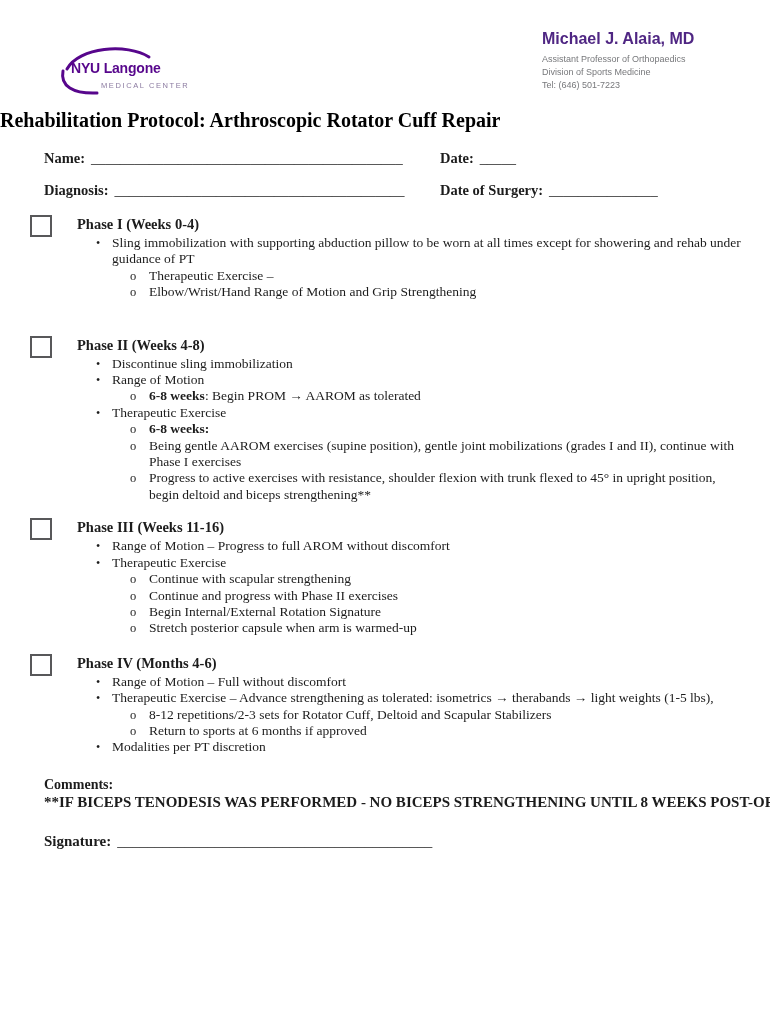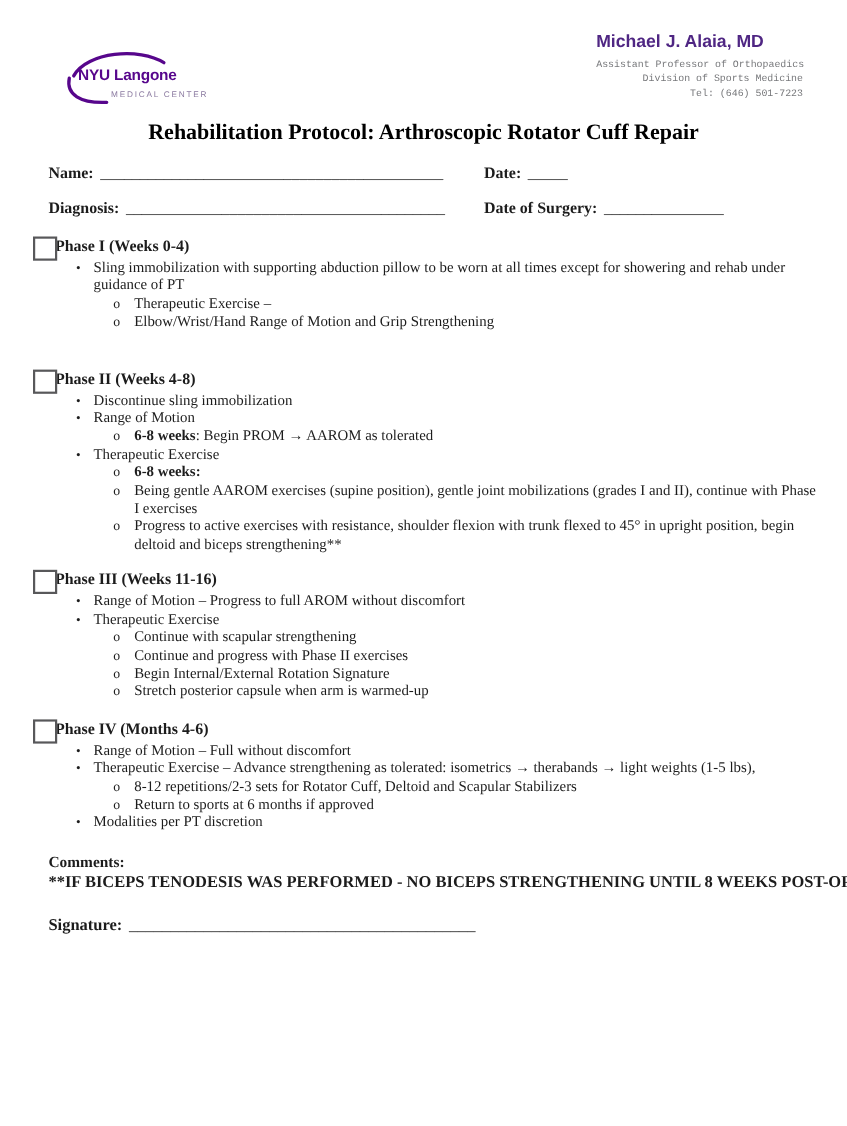--- a/index.html
+++ b/index.html
@@ -31,41 +31,41 @@
     position:absolute;left:46px;top:37px;
     font-family:"Liberation Sans", sans-serif;
     font-size:7.5px;letter-spacing:1.6px;color:#8b7aa0;white-space:nowrap;
   }
   .physician{width:188px;flex:none;padding-top:2px;}
   .phys-name{
     font-family:"Liberation Sans", sans-serif;font-weight:bold;
     font-size:16px;color:var(--name-purple);margin-bottom:5px;white-space:nowrap;
   }
   .phys-line{
-    font-family:Liberation Mono, monospace;
-    font-size:9px;line-height:13px;color:var(--gray);white-space:nowrap;text-align:right;
+    font-family:Liberation Sans, sans-serif;
+    font-size:9px;line-height:13px;color:var(--gray);white-space:nowrap;
   }
 
   
   h1.doc-title{
-    margin-top:9px;text-align:center;
+    margin-top:9px;
     font-size:20px;font-weight:bold;color:#000;
   }
 
   
   .field-row{display:flex;margin-left:44px;font-size:14.5px;white-space:nowrap;}
   .field-row.first{margin-top:18px;}
   .field-row.second{margin-top:15px;}
   .fcol-left{width:396px;flex:none;}
   .flabel{font-weight:bold;}
   .fline{font-weight:normal;letter-spacing:0;}
 
   
   #phases{margin-top:15px;}
-  .phase{position:relative;padding-left:50px;}
+  .phase{position:relative;padding-left:77px;}
   .phase:nth-child(1){margin-bottom:34px;}
   .phase:nth-child(2){margin-bottom:14px;}
   .phase:nth-child(3){margin-bottom:16px;}
   .phase:nth-child(4){margin-bottom:0;}
   .checkbox{
     position:absolute;left:30px;top:1px;width:22px;height:22px;
     border:2px solid #58585a;background:#fff;display:inline-block;cursor:pointer;
   }
   .phase-heading{font-size:14.5px;font-weight:bold;line-height:21px;}
   .item{display:flex;font-size:13.5px;line-height:16.4px;}

